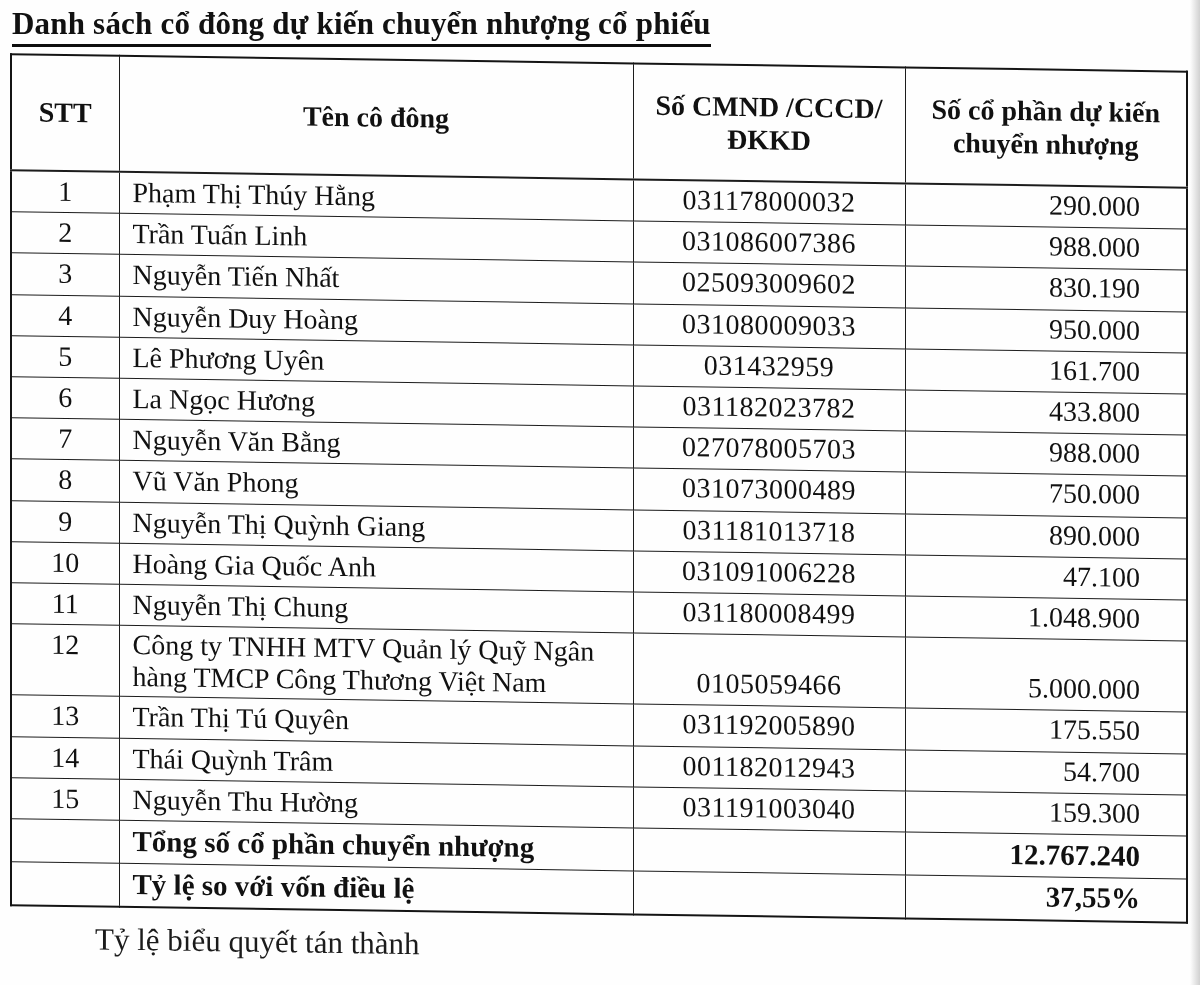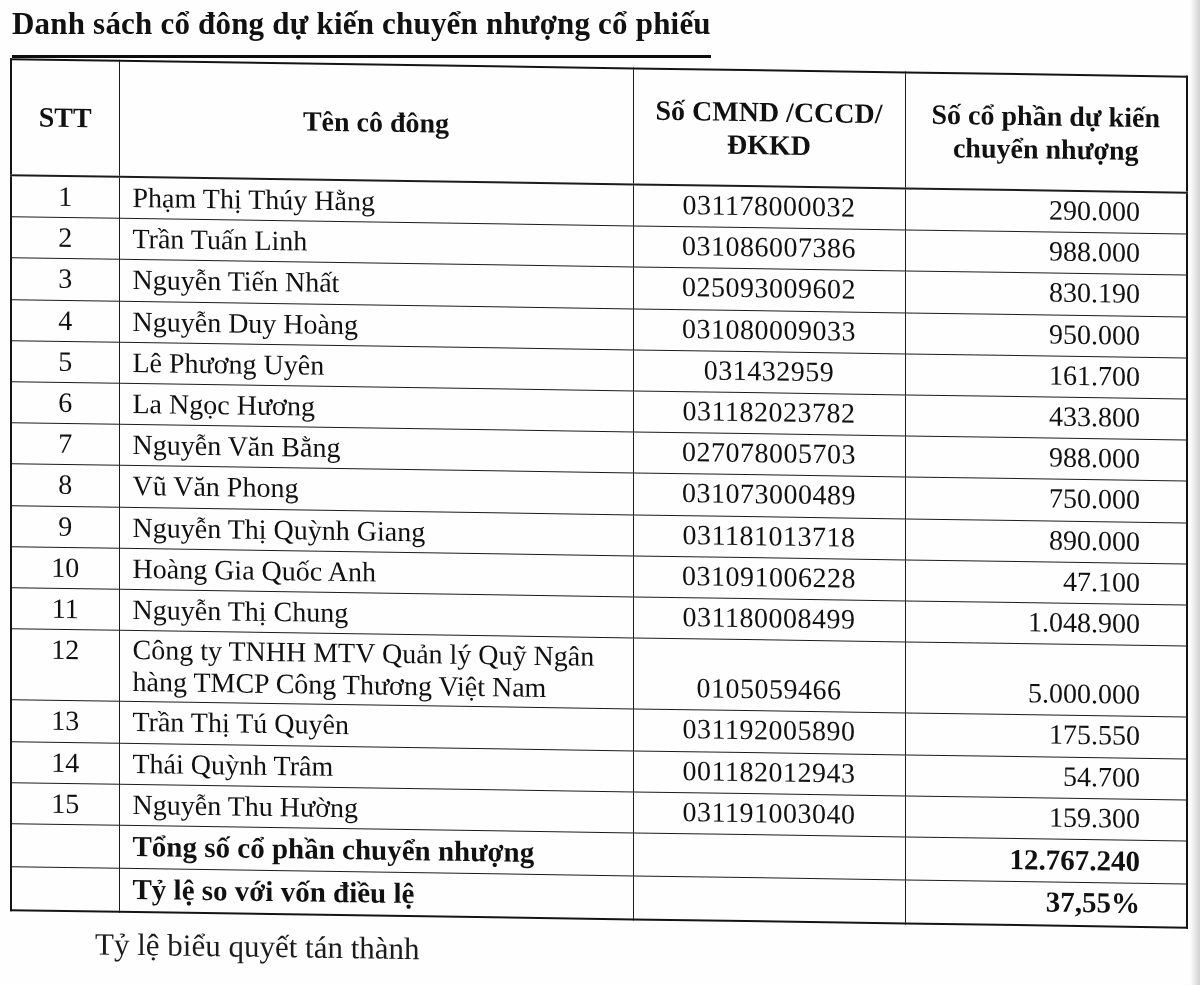--- a/index.html
+++ b/index.html
@@ -8,26 +8,26 @@
     overflow: hidden;
     background: #fefefe;
     color: #111;
     font-family: "Liberation Serif", "DejaVu Serif", serif;
     position: relative;
   }
   .page { position: relative; width: 1200px; height: 985px; }
 
   .doc-title {
     display: inline-block;
-    margin: 6px 0 0 12px;
+    margin: 6px 0 6px 12px;
     font-size: 31px;
     font-weight: bold;
     letter-spacing: 0.2px;
     border-bottom: 3.5px solid #0d0d0d;
-    padding-bottom: 13px;
+    padding-bottom: 2px;
   }
 
   
   .sheet {
     transform: skewY(0.85deg);
     transform-origin: 0 0;
   }
 
   table {
     border-collapse: collapse;

